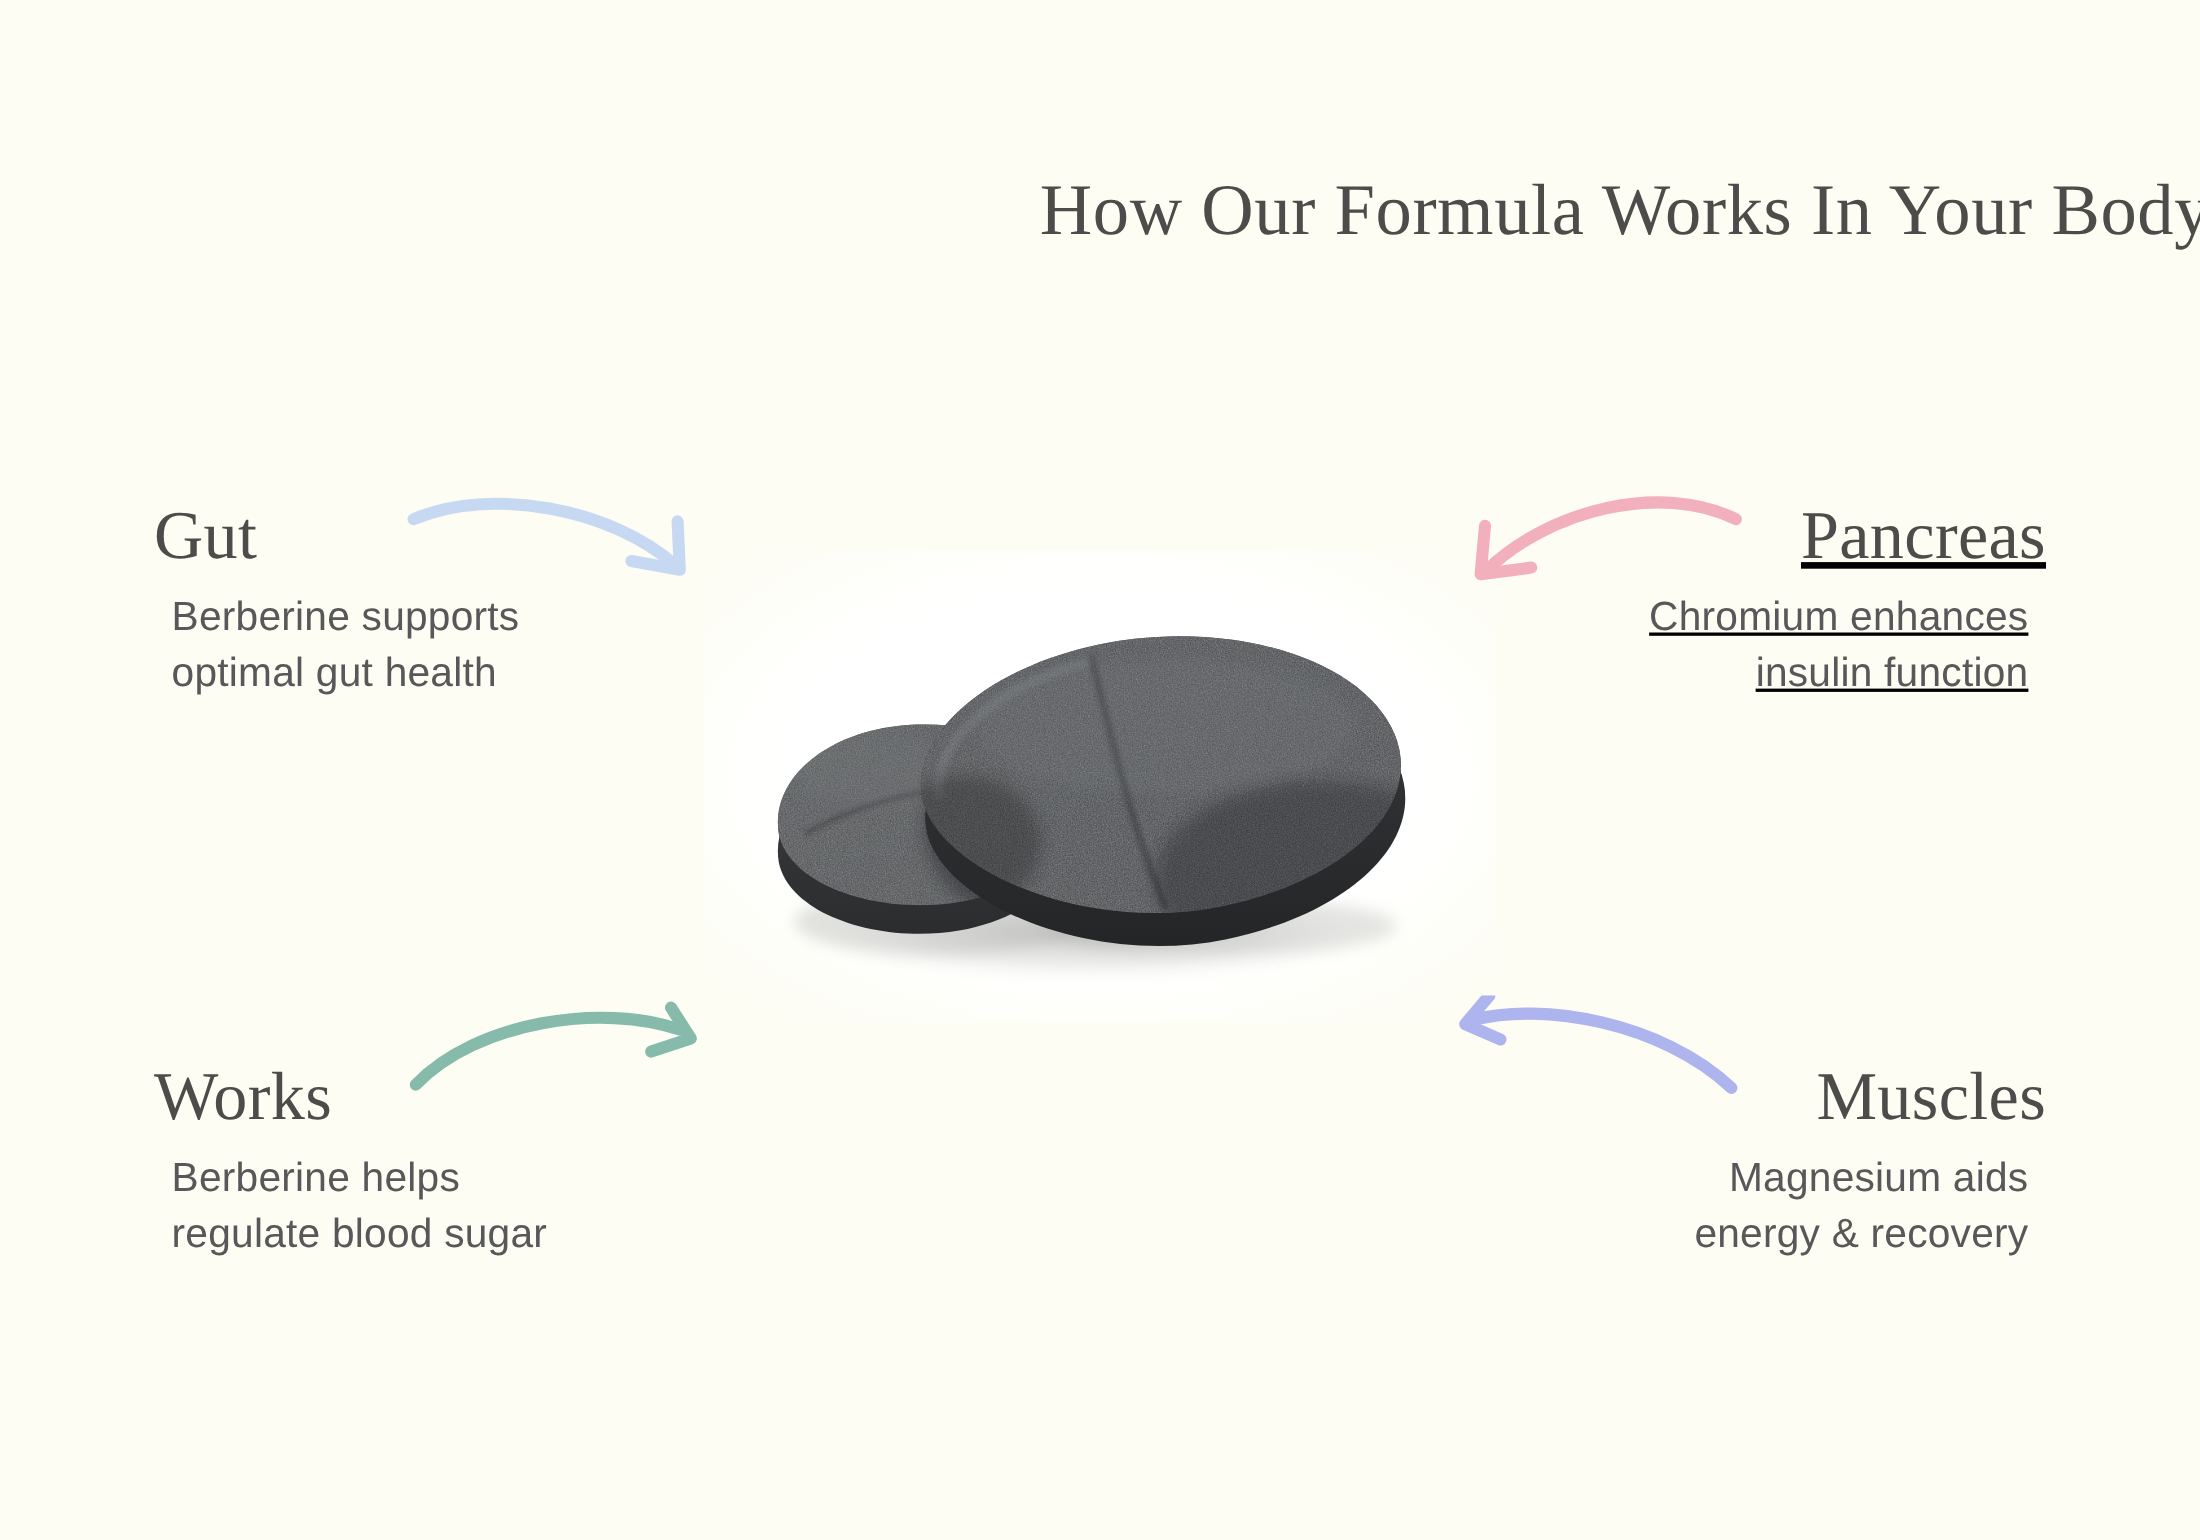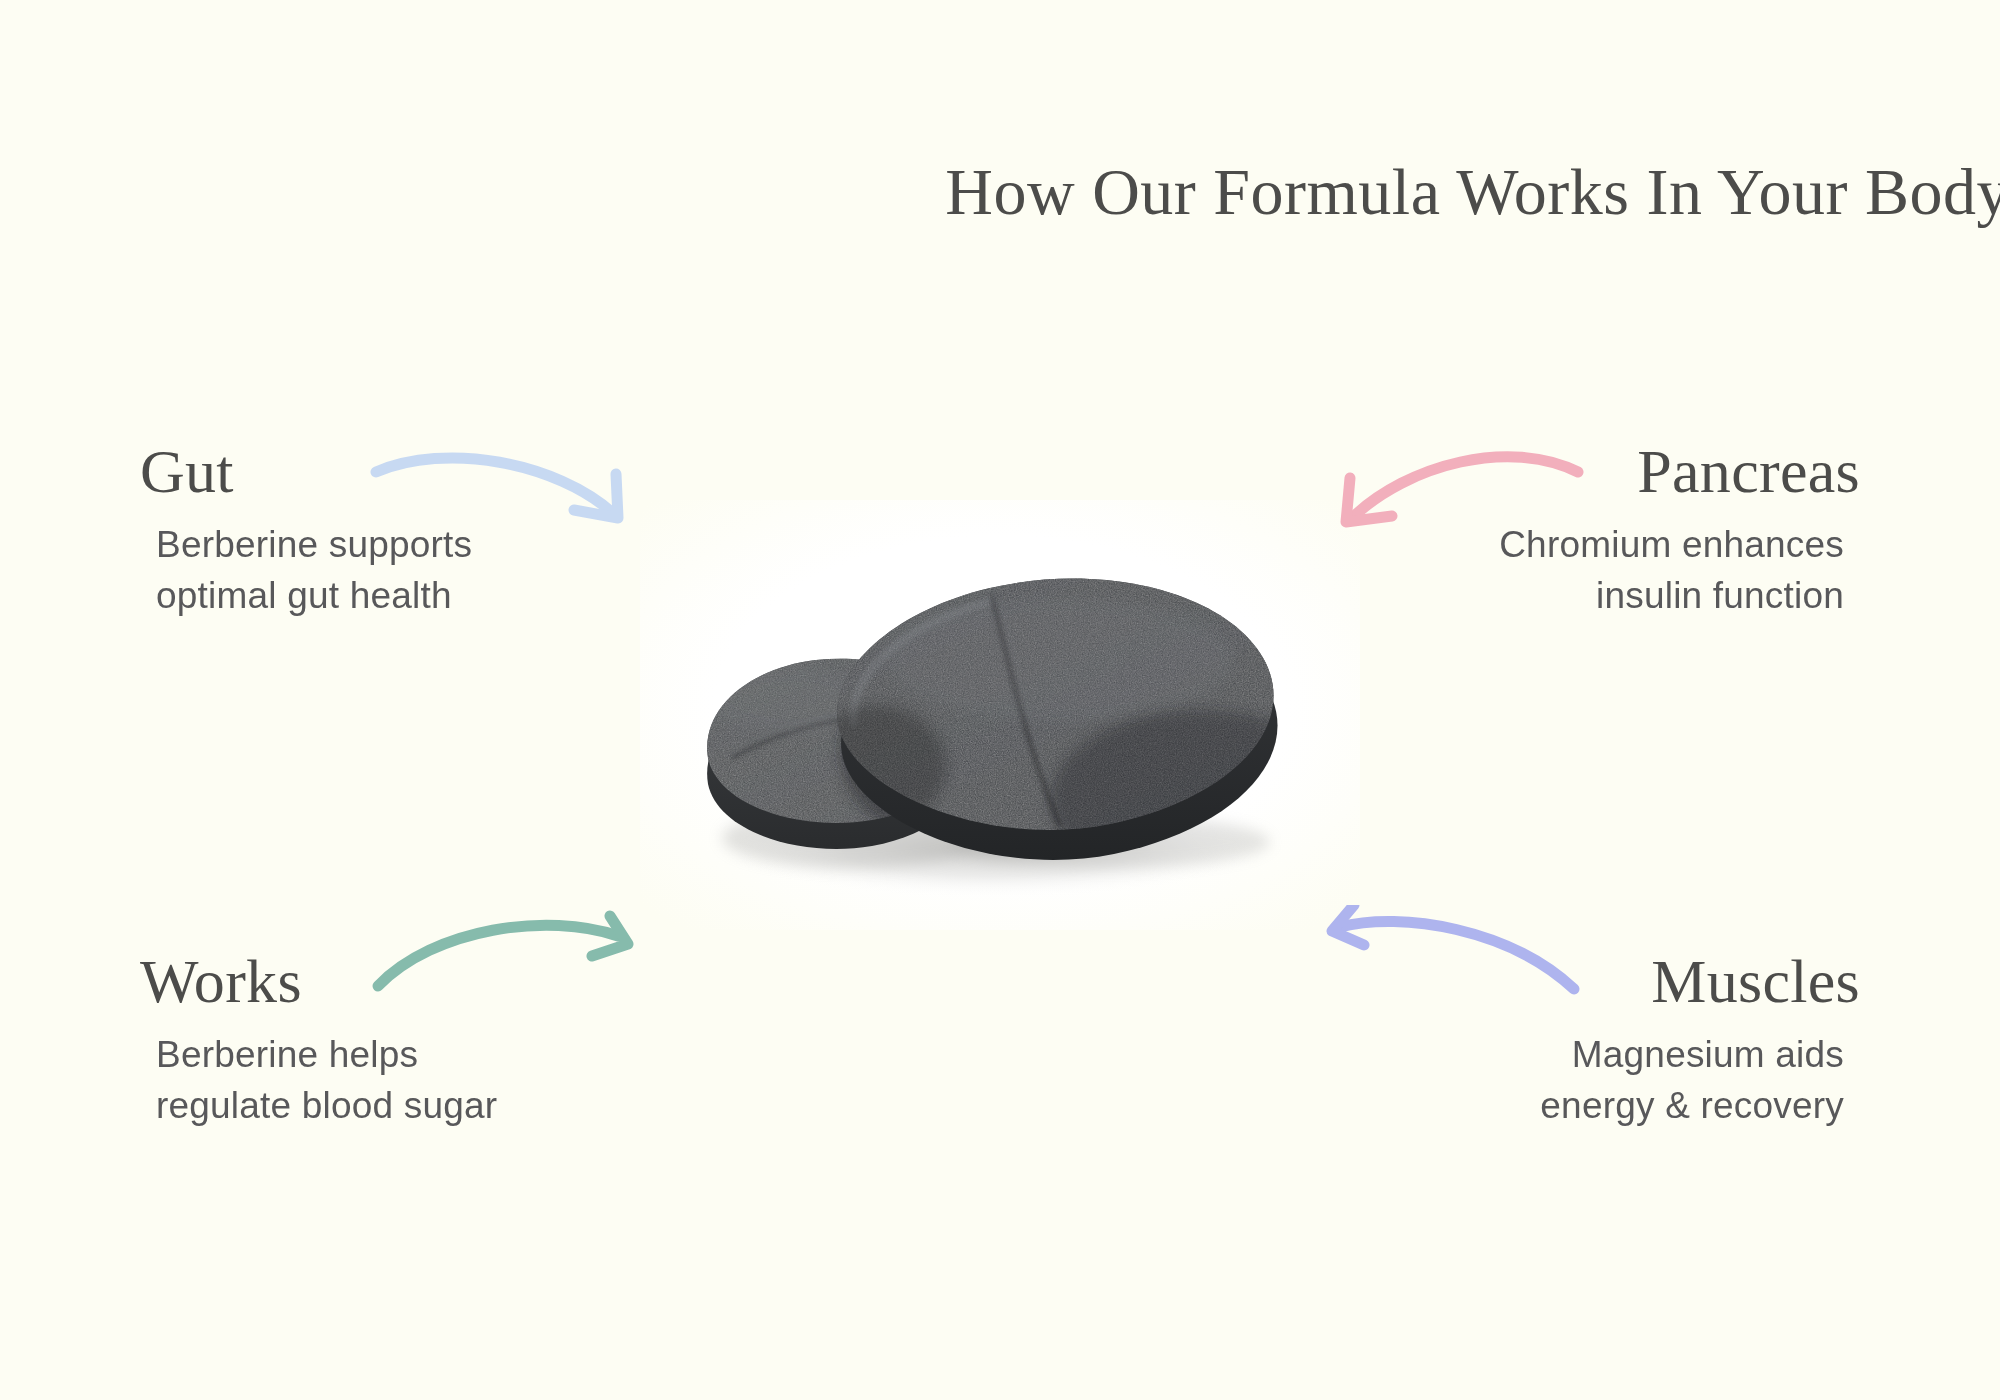--- a/index.html
+++ b/index.html
@@ -41,37 +41,37 @@
   .callout {
     position: absolute;
     width: 470px;
   }
   .callout .organ-name {
     font-family: "Liberation Serif", "DejaVu Serif", serif;
     font-size: 62px;
     font-weight: 400;
     color: #4C4C4A;
     line-height: 1.02;
-    margin: 0 0 6px 0;
+    margin: 16px 0 6px 0;
     letter-spacing: 0.3px;
   }
   .callout .organ-desc {
     font-family: "Liberation Sans", sans-serif;
     font-size: 37px;
     font-weight: 300;
     color: #58585A;
     line-height: 1.38;
     margin: 16px;
     letter-spacing: 0.2px;
   }
   .align-left  { text-align: left;  }
   .align-right { text-align: right; }
 
   #callout-gut      { left: 140px;  top: 440px; }
-  #callout-pancreas { left: 1390px; top: 440px; }
+  #callout-pancreas { left: 1390px; top: 440px; text-decoration: underline; }
   #callout-liver    { left: 140px;  top: 950px; }
   #callout-muscles  { left: 1390px; top: 950px; text-align: right; }
 
   
   .arrow-svg {
     position: absolute;
     pointer-events: none;
   }
   #arrow-gut      { left: 360px;  top: 440px;  width: 300px; height: 120px; }
   #arrow-pancreas { left: 1320px; top: 432px;  width: 300px; height: 120px; }

